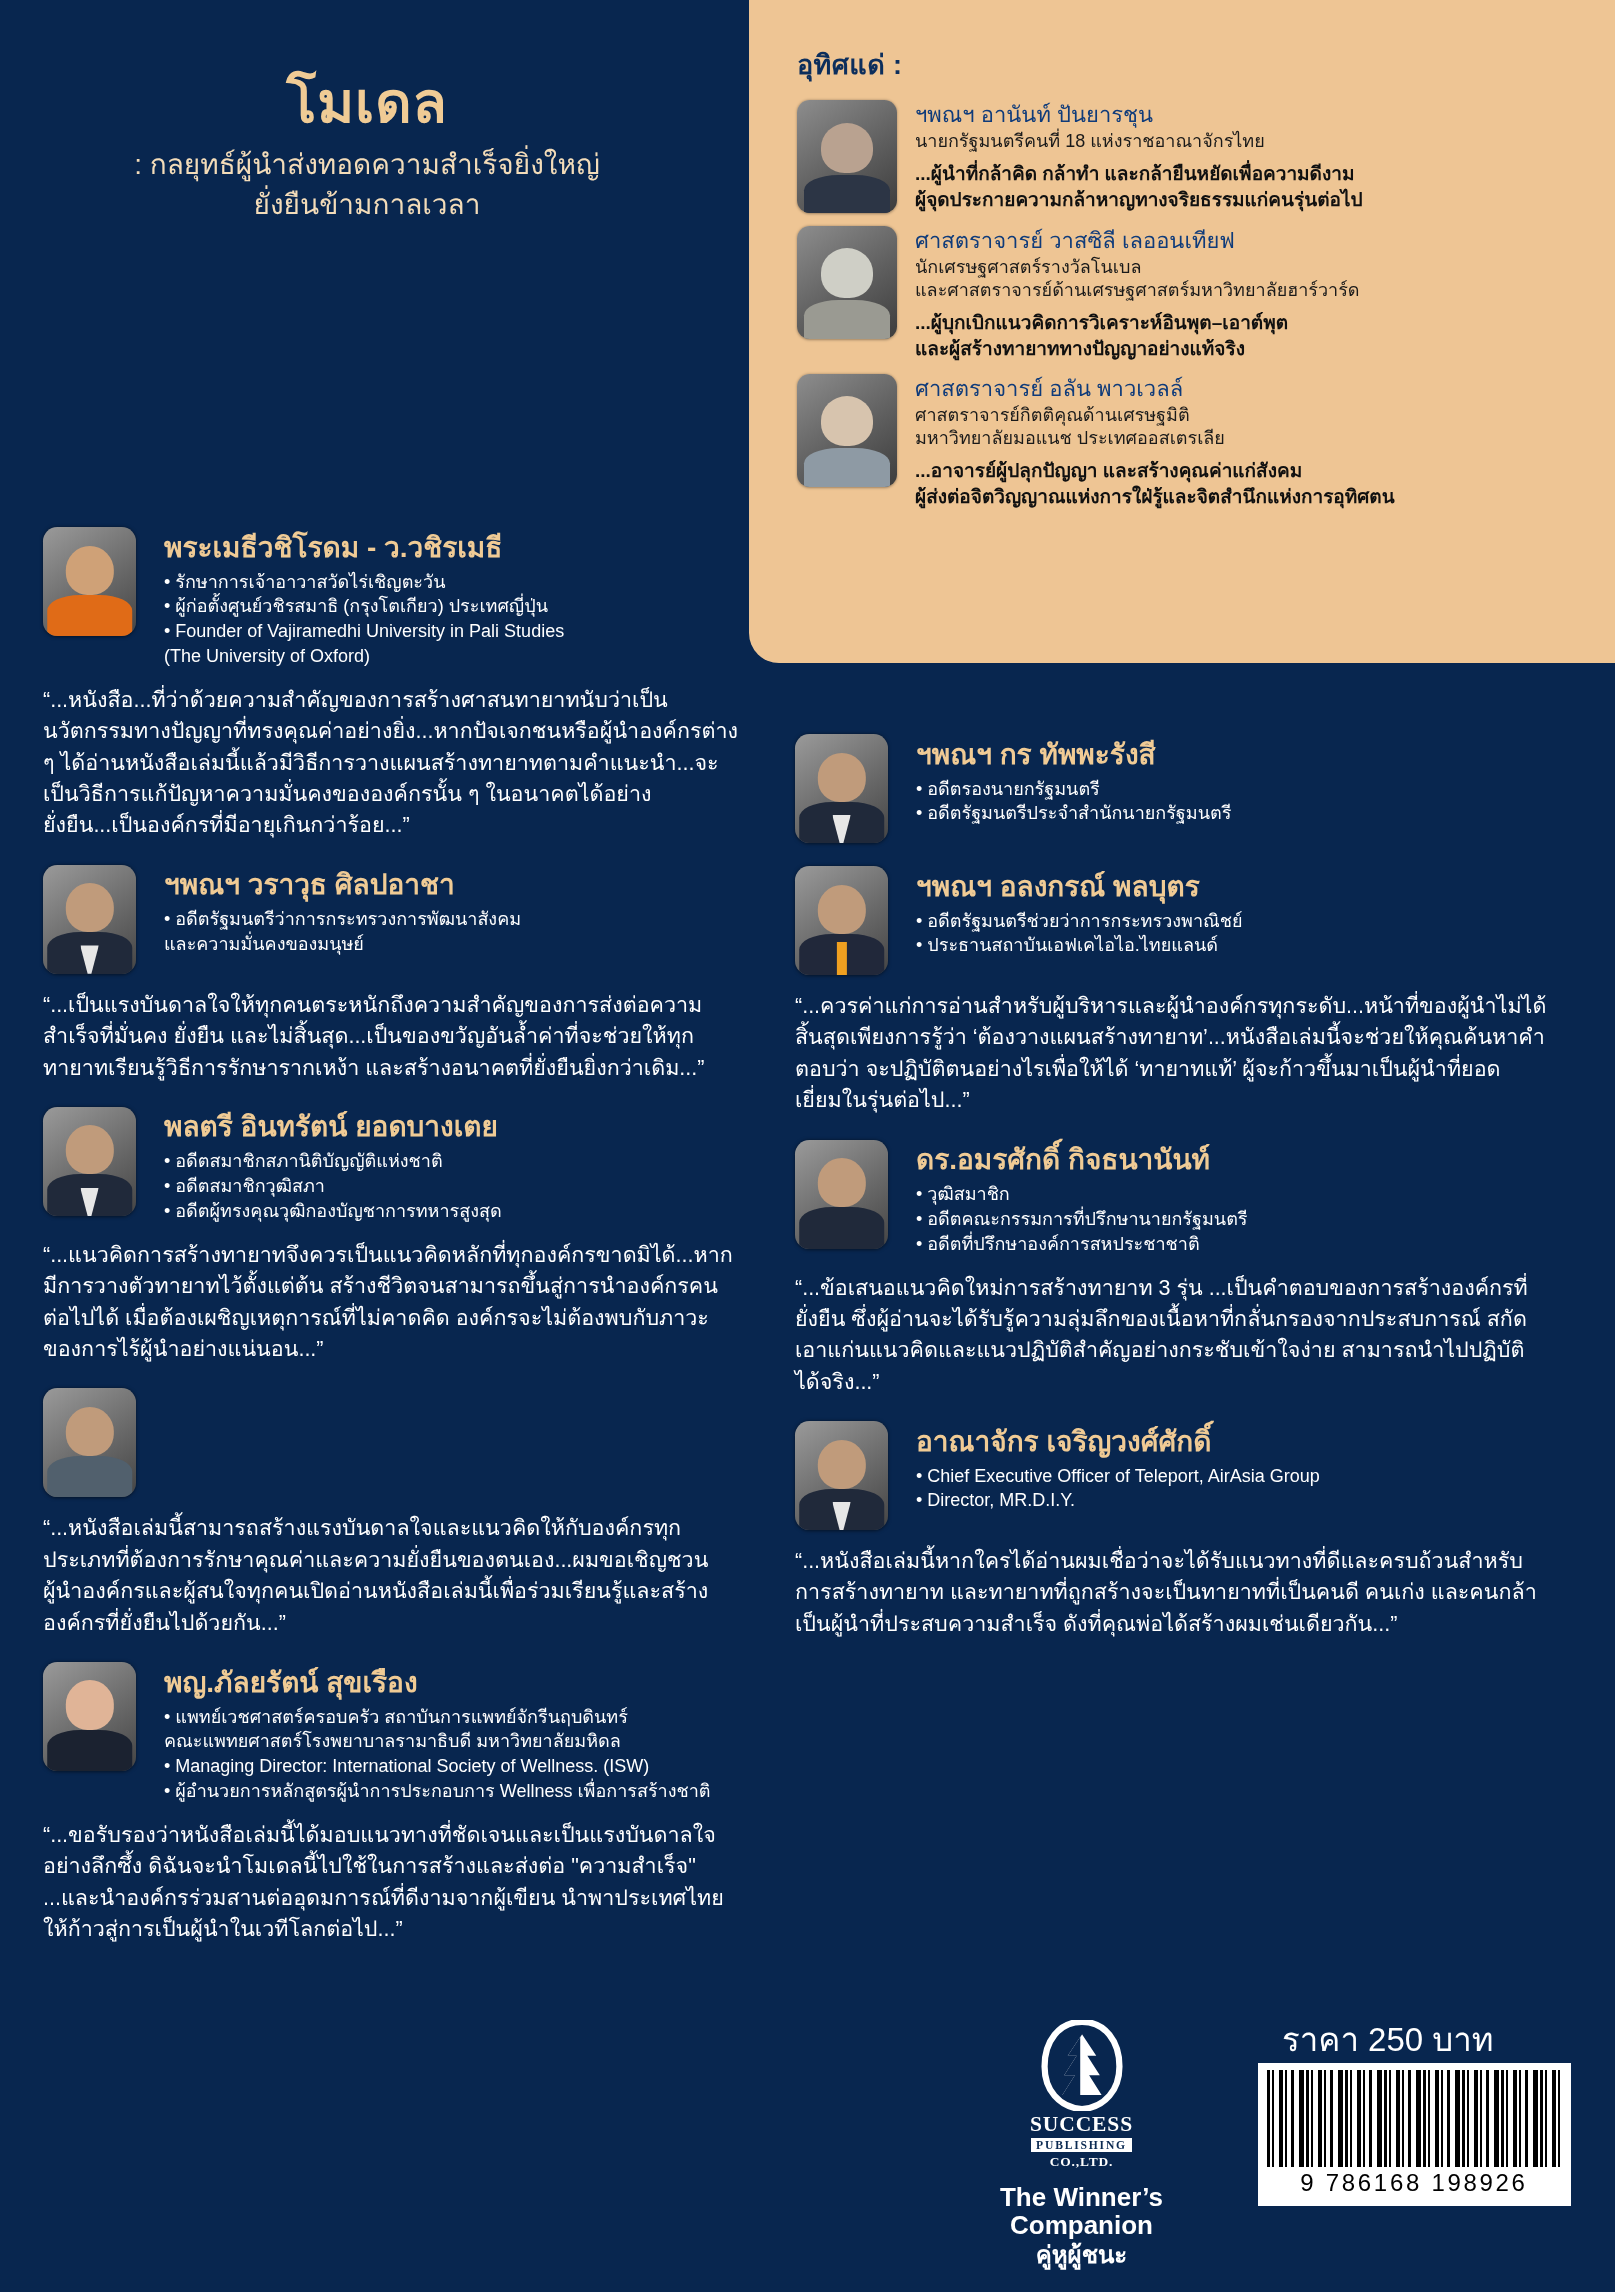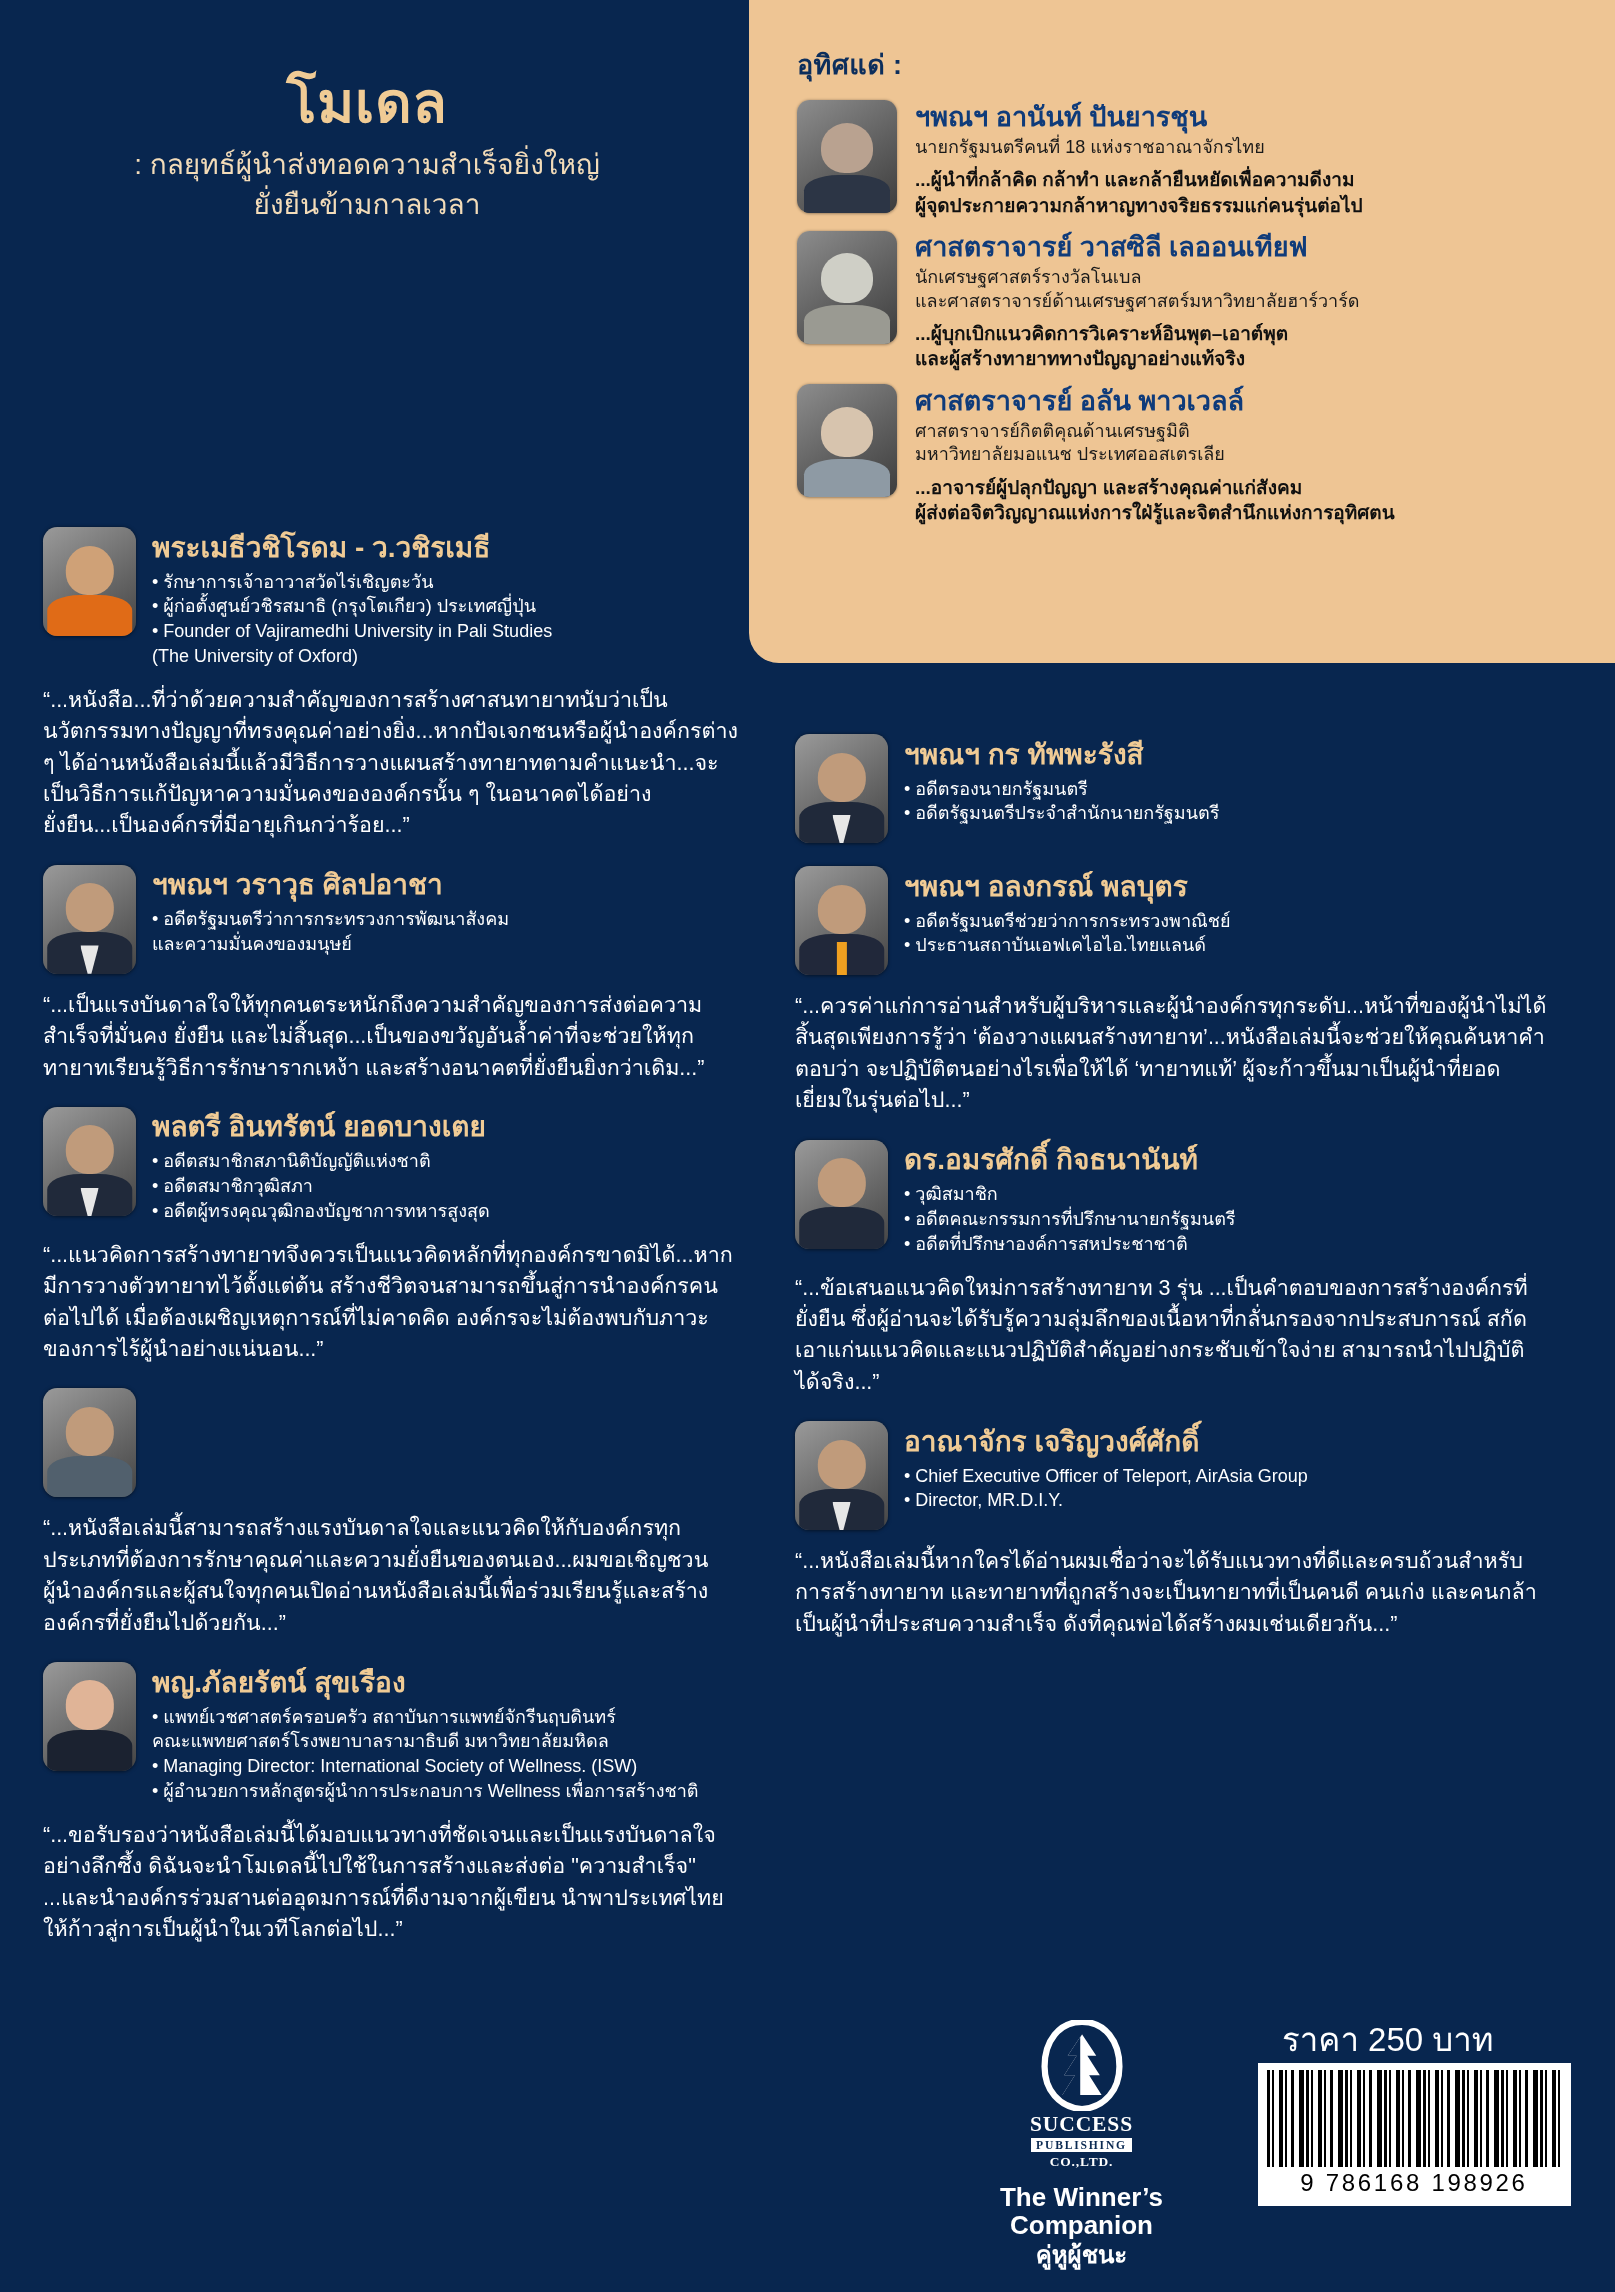--- a/index.html
+++ b/index.html
@@ -57,22 +57,22 @@
     border-radius:40% 40% 0 0;
     background:#2c3545;
   }
   .ded-photo.p2 .head{background:#cfcfc6;}
   .ded-photo.p2 .body{background:#9a9a92;}
   .ded-photo.p3 .head{background:#d7c4ae;}
   .ded-photo.p3 .body{background:#8e9aa4;}
   .ded-text{flex:1 1 auto;padding-top:1.8px;}
   .ded-name{
     color:#0f3b7a;
-    font-size:27px;
-    font-weight:bold;
+    font-size:22px;
+    font-weight:normal;
     line-height:1.15;
     margin-bottom:2.7px;
   }
   .ded-role{
     color:#1a1a1a;
     font-size:18px;
     line-height:1.3;
   }
   .ded-quote{
     color:#101010;
@@ -110,21 +110,21 @@
     margin-top:14.3px;
     font-weight:400;
   }
 
   
   .col{position:absolute;box-sizing:border-box;}
   .col-left{left:43px; top:527px; width:699px;}
   .col-right{left:795px; top:734px; width:752px;}
 
   .t-item{margin-bottom:23px;}
-  .t-head{display:flex;gap:16px;align-items:flex-start;}
+  .t-head{display:flex;gap:28px;align-items:flex-start;}
   .t-photo{
     flex:0 0 auto;
     width:93px;height:109px;
     border-radius:14.3px;
     background:linear-gradient(145deg,#9a9a9a 0%,#6a6a6a 55%,#444 100%);
     position:relative;overflow:hidden;
     box-shadow:0 0.9px 3.6px rgba(0,0,0,.5);
   }
   .t-photo .head{
     position:absolute;left:50%;top:17%;width:52%;height:45%;

